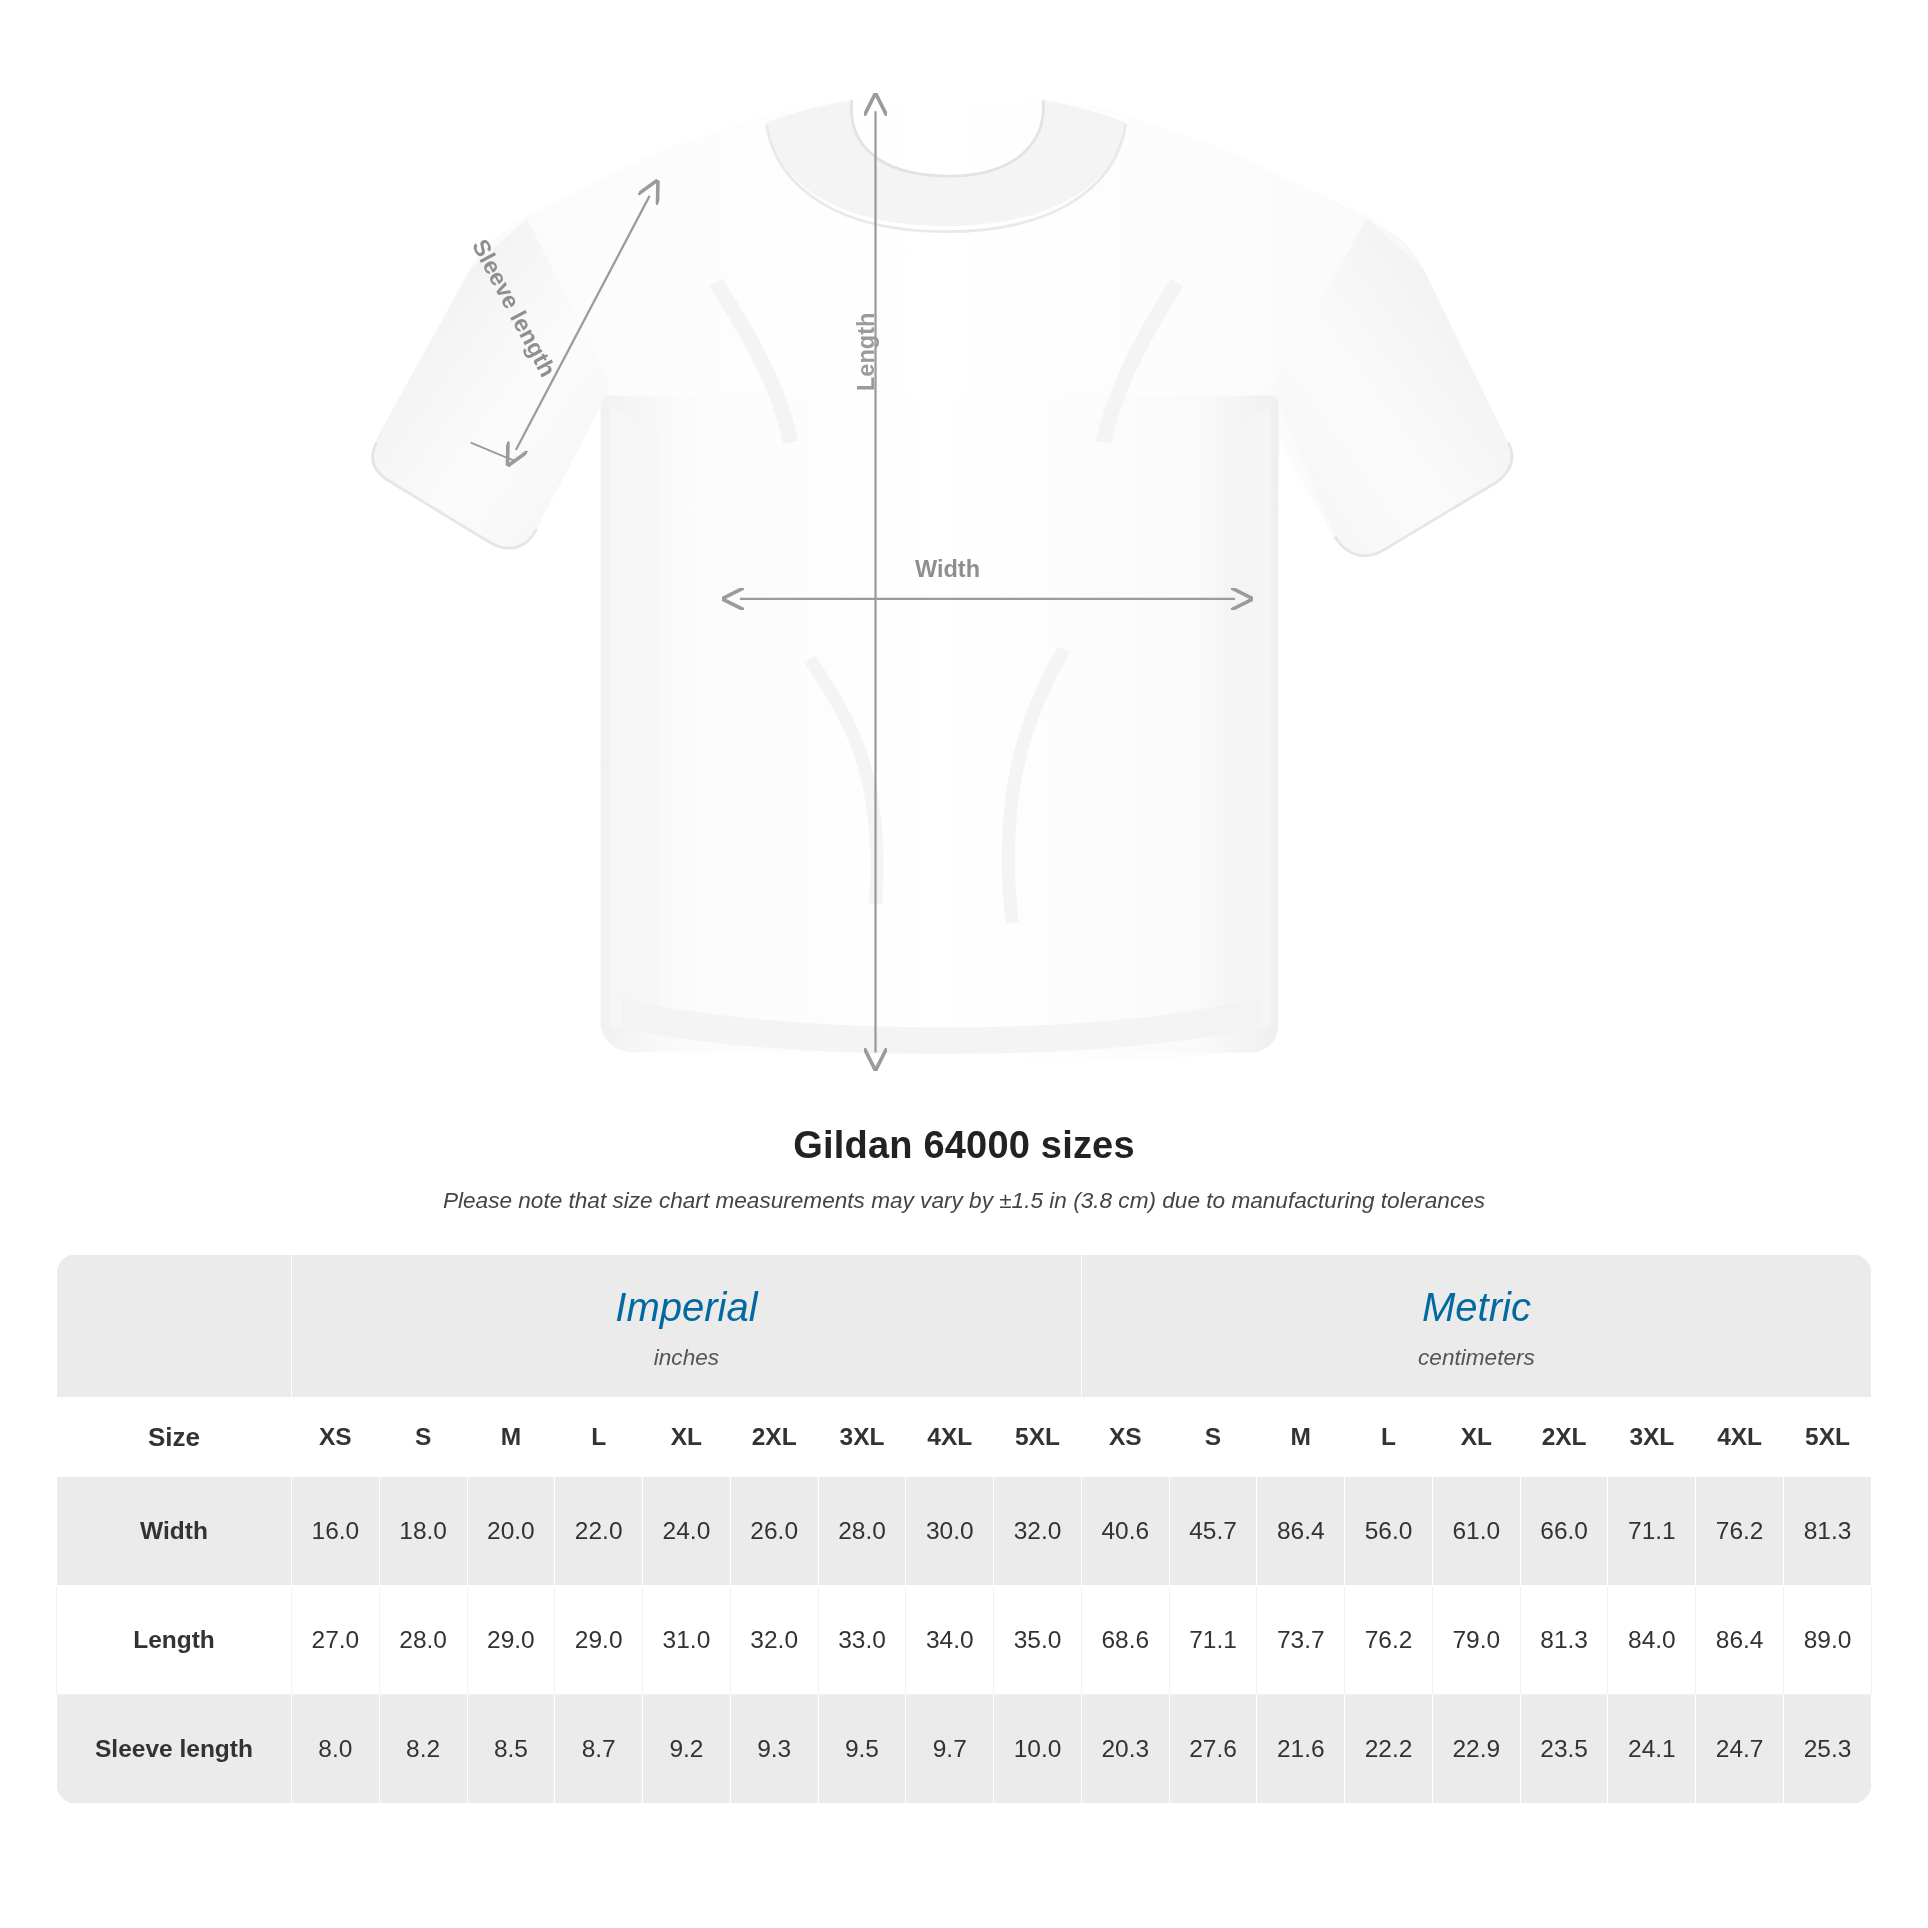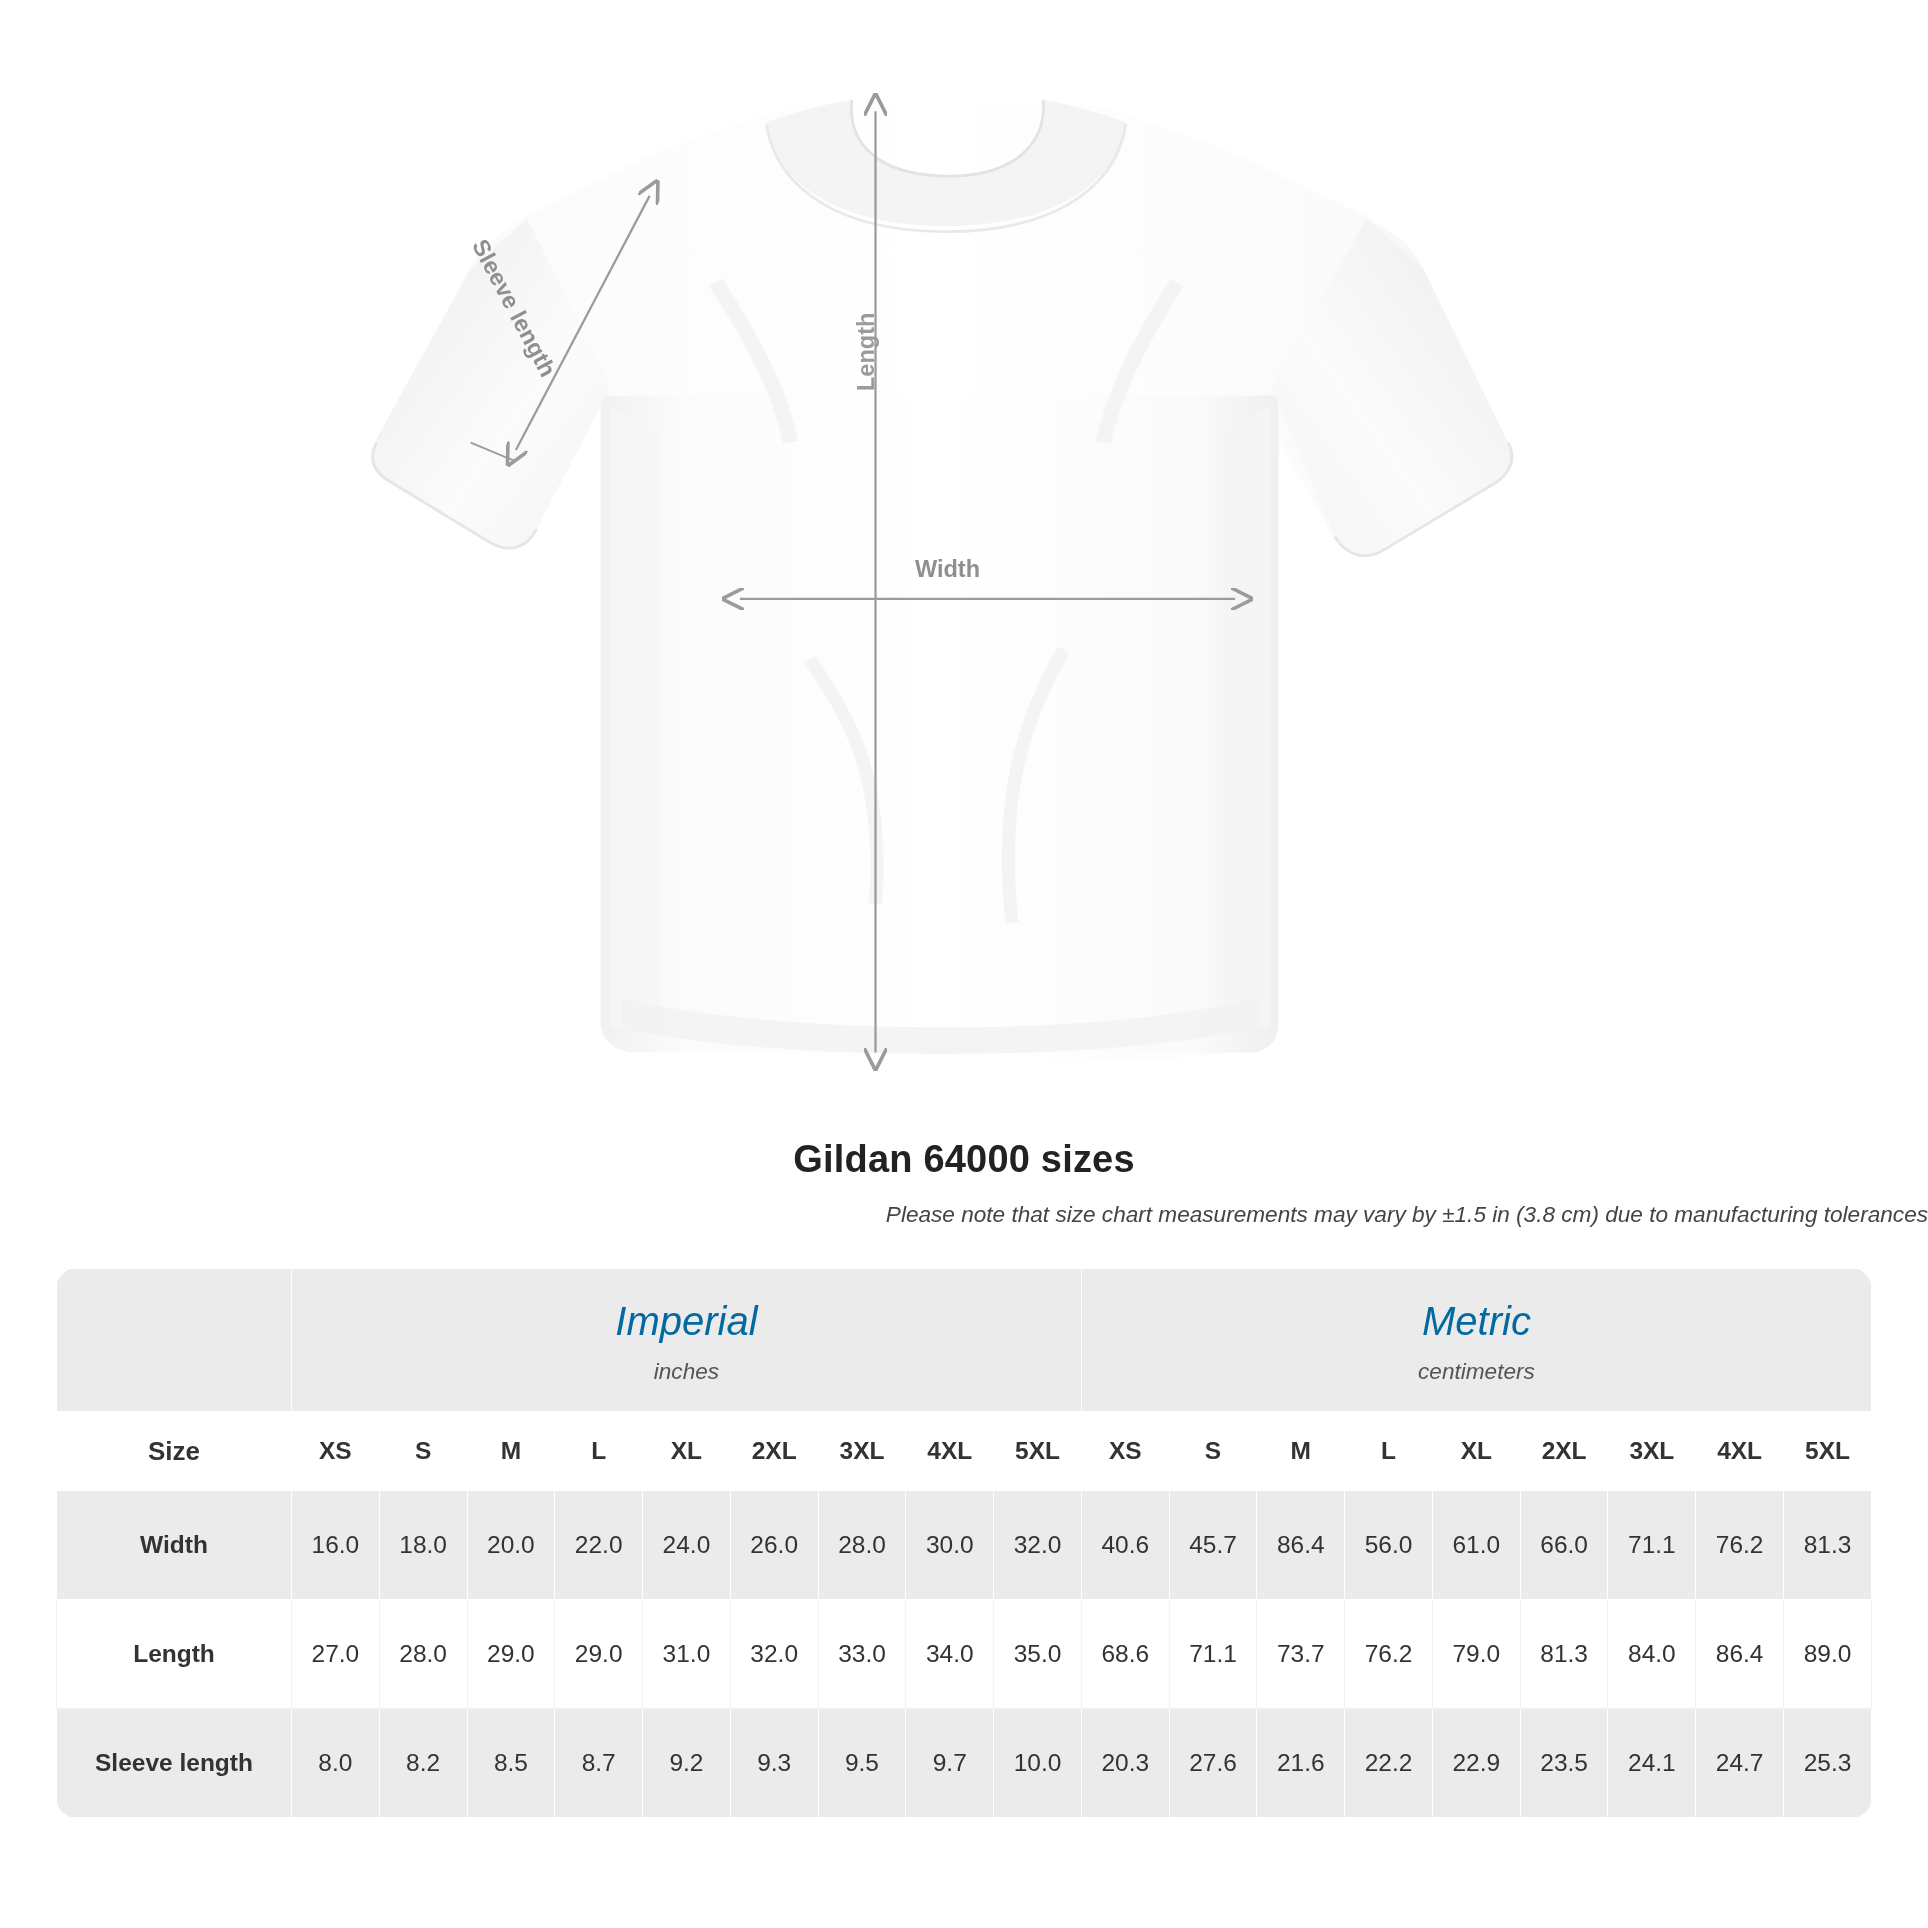--- a/index.html
+++ b/index.html
@@ -26,34 +26,33 @@
   .shirt-wrap {
     position: absolute;
     left: 0; top: 0;
     width: 1928px;
     height: 1111px;
   }
 
   
   .title-block {
     text-align: center;
-    margin-top: 27px;
+    margin-top: 13px;
   }
   .chart-title {
     font-size: 38px;
     font-weight: bold;
     color: #222222;
     letter-spacing: 0.2px;
   }
   .chart-note {
     font-size: 22.6px;
     font-style: italic;
     color: #444444;
     margin-top: 21px;
-    text-align: right;
   }
 
   
   .table-wrap {
     margin: 40px 56px 0 56px;
     border-radius: 21px;
     overflow: hidden;
     background: #ffffff;
   }
   table.size-table {

